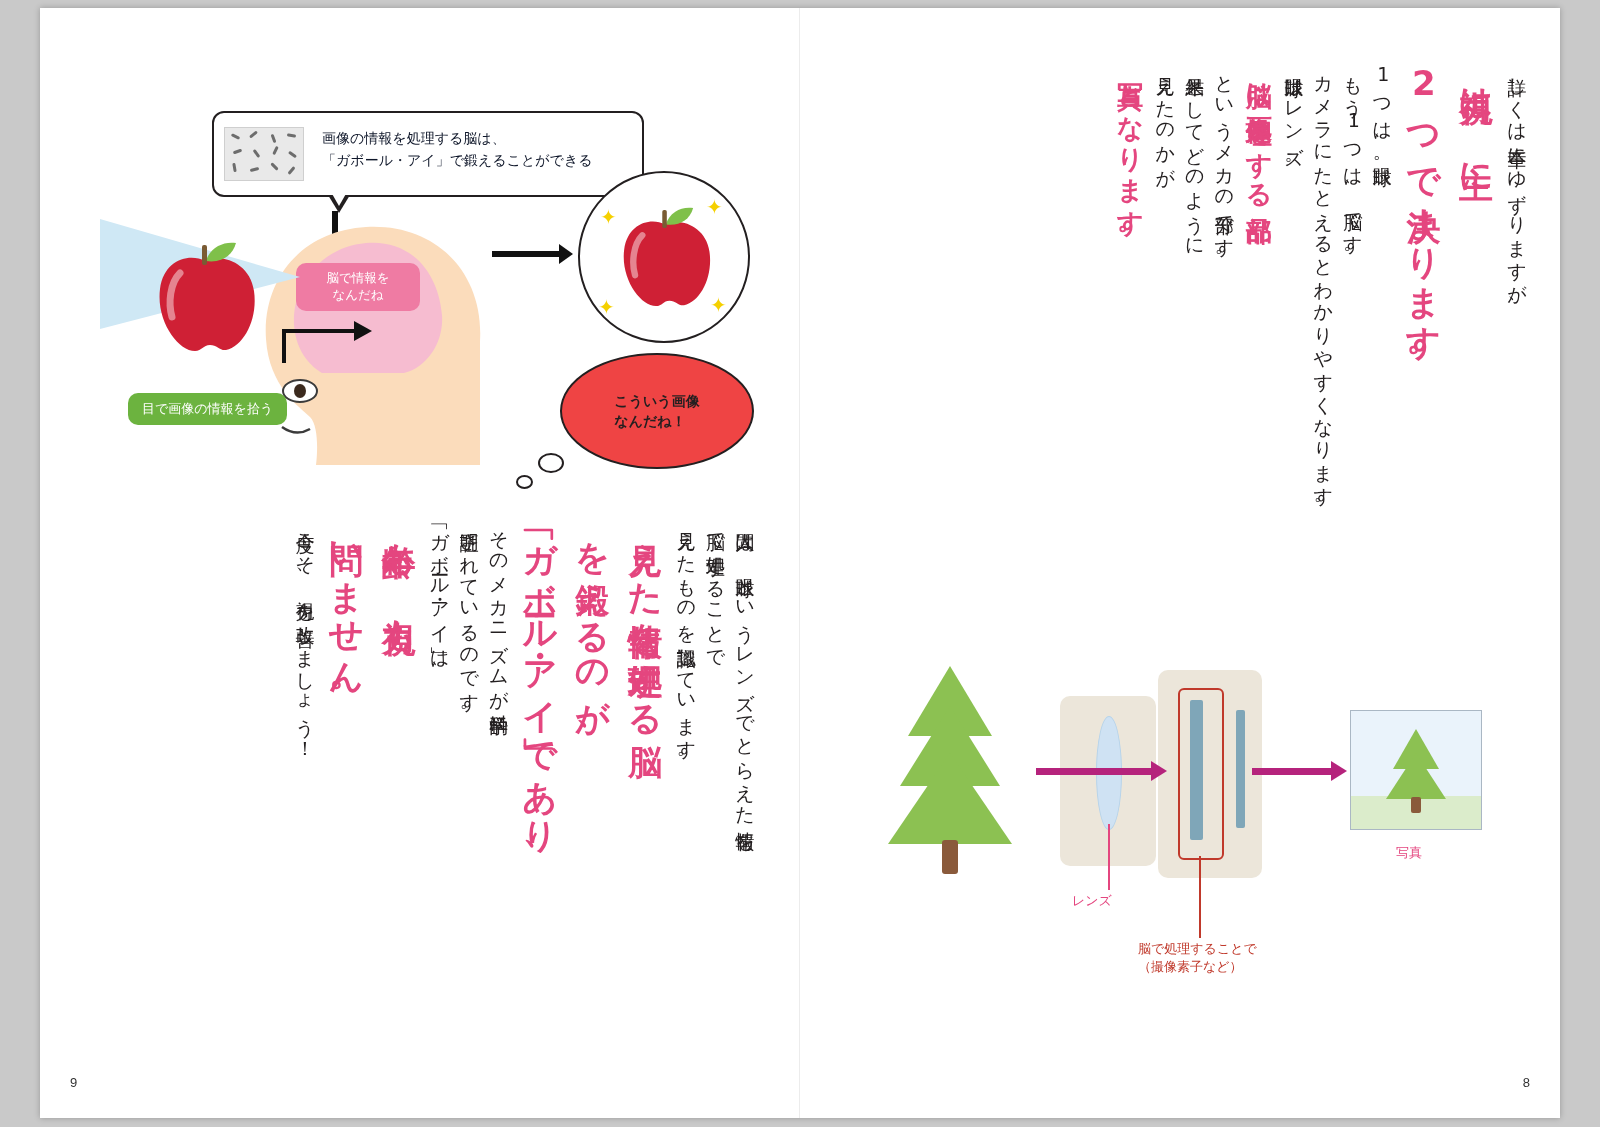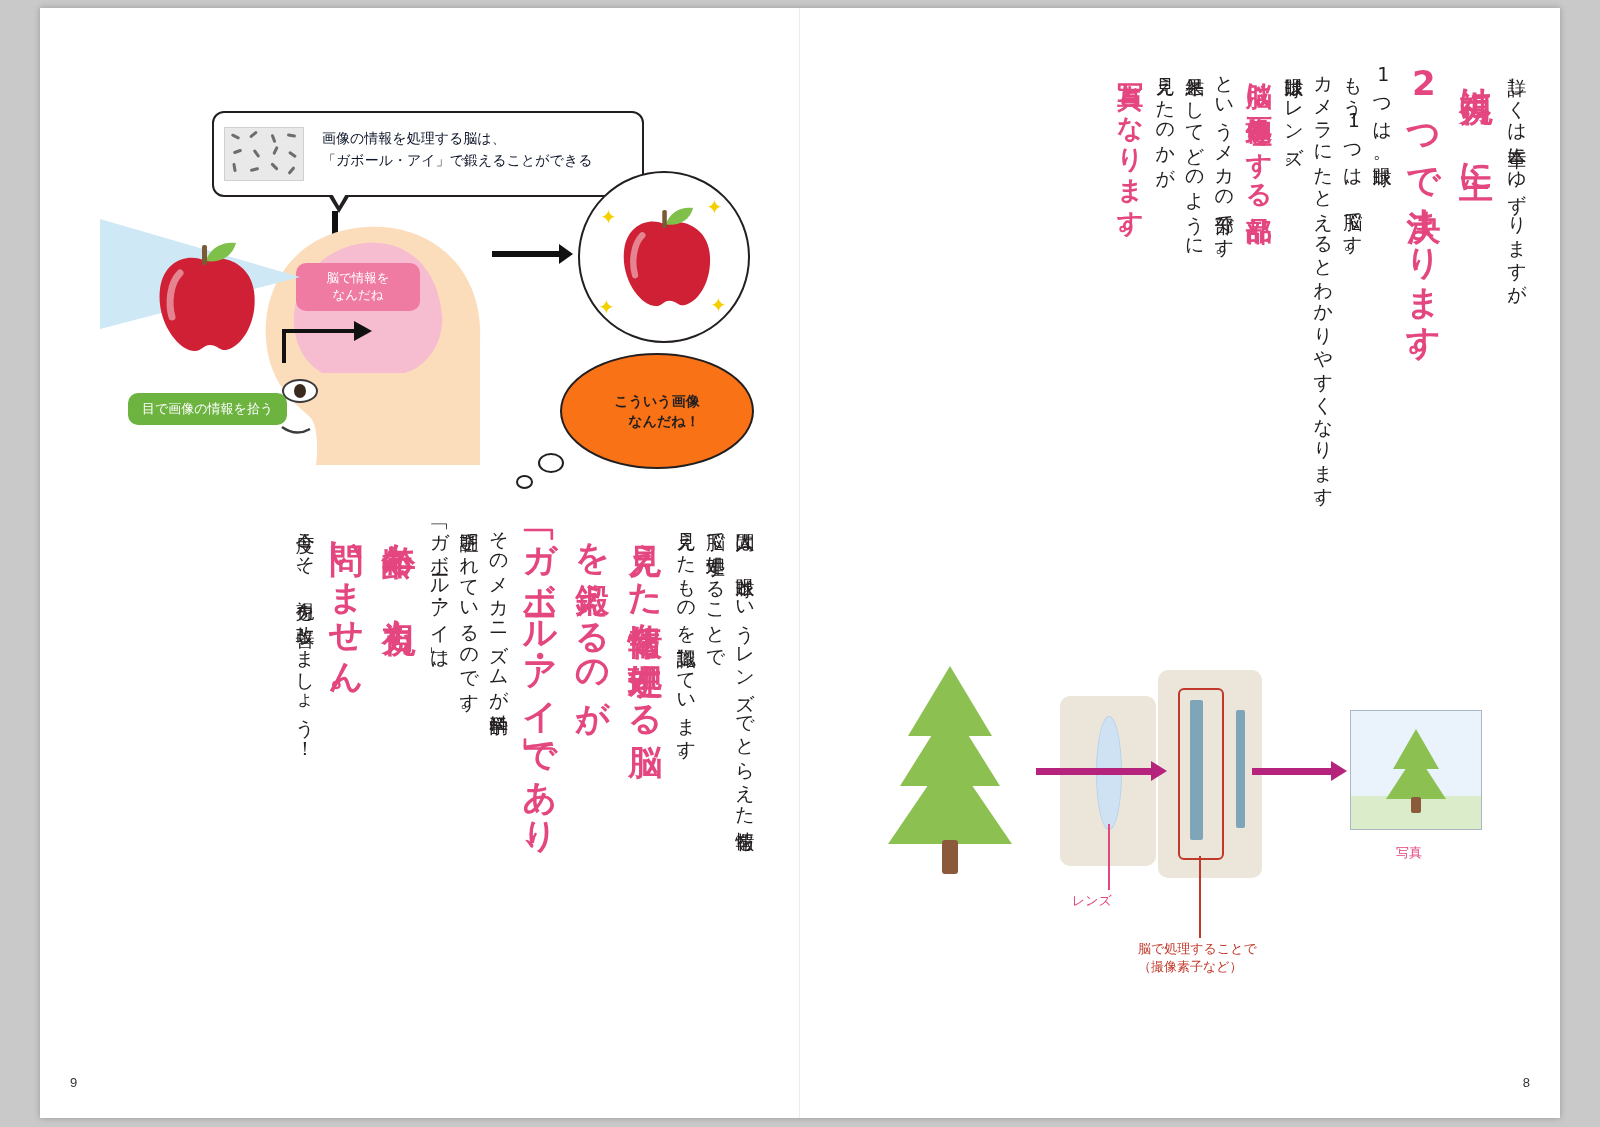--- a/index.html
+++ b/index.html
@@ -96,23 +96,23 @@
   .green-pill{
     position:absolute;background:#6cb33f;color:#fff;border-radius:10px;
     font-family:"DejaVu Sans",sans-serif;font-size:13px;padding:7px 14px;
   }
   .brain-pill{
     position:absolute;background:#ef7ba3;color:#fff;border-radius:10px;
     font-family:"DejaVu Sans",sans-serif;font-size:12.5px;line-height:1.35;
     padding:7px 10px;text-align:center;
   }
   .bubble{
-    position:absolute;background:#f97316;border:2px solid #231f20;border-radius:50%;
+    position:absolute;background:#ef4444;border:2px solid #231f20;border-radius:50%;
     font-family:"DejaVu Sans",sans-serif;font-size:14px;font-weight:bold;color:#231f20;
-    display:flex;align-items:center;justify-content:center;text-align:right;line-height:1.45;
+    display:flex;align-items:center;justify-content:center;text-align:left;line-height:1.45;
   }
   .circle-out{position:absolute;border:2px solid #231f20;border-radius:50%;background:#fff;}
   .blk-arrow{position:absolute;height:6px;background:#111;}
   .blk-arrow:after{content:"";position:absolute;right:-13px;top:-7px;
     border-left:14px solid #111;border-top:10px solid transparent;border-bottom:10px solid transparent;}
   .sparkle{position:absolute;color:#f5d000;font-size:20px;}
 </style>
 </head>
 <body>
 

